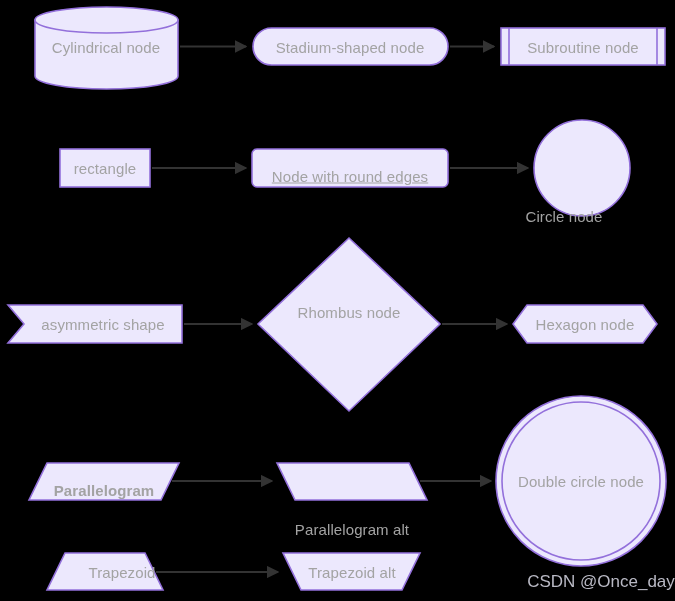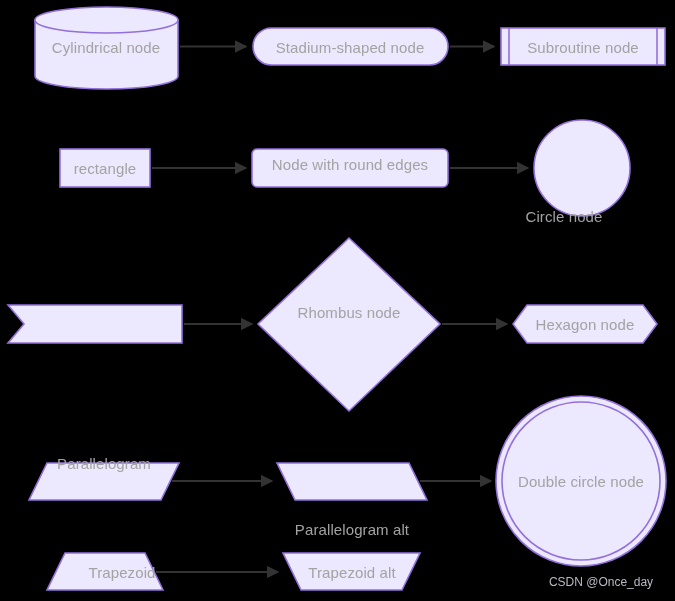--- a/index.html
+++ b/index.html
@@ -35,21 +35,21 @@
     line-height: 1;
     white-space: nowrap;
     font-family: "Liberation Sans", "DejaVu Sans", sans-serif;
     transform: translate(-50%, -50%);
     pointer-events: none;
     letter-spacing: 0.1px;
   }
   .watermark {
     position: absolute;
     color: #b9b9c4;
-    font-size: 12px;
+    font-size: 17px;
     white-space: nowrap;
     font-family: "Liberation Sans", "DejaVu Sans", sans-serif;
     transform: translate(-50%, -50%);
     text-align: center;
   }
 </style>
 </head>
 <body>
 
 <div id="diagram">
@@ -137,30 +137,31 @@
   </svg>
 
   <div class="node-label" style="left:106px; top:47px;">Cylindrical node</div>
 
   <div class="node-label" style="left:583px; top:47px;">Subroutine node</div>
 
   <div class="node-label" style="left:350px; top:47px;">Stadium-shaped node</div>
 
   <div class="node-label" style="left:105px; top:168px;">rectangle</div>
 
-  <div class="node-label" style="left:350px; top:164px;">Node with round edges</div>
+  <div class="node-label" style="left:350px; top:176px;text-decoration:underline;">Node with round edges</div>
 
   <div class="node-label" style="left:564px; top:168px;margin-top:48px;">Circle node</div>
 
+  <div class="node-label" style="left:103px; top:324px;">asymmetric shape</div>
 
   <div class="node-label" style="left:349px; top:312px;">Rhombus node</div>
 
   <div class="node-label" style="left:585px; top:324px;">Hexagon node</div>
 
-  <div class="node-label" style="left:104px; top:463px;">Parallelogram</div>
+  <div class="node-label" style="left:104px; top:490px;font-weight:bold;">Parallelogram</div>
 
   <div class="node-label" style="left:352px; top:481px;margin-top:48px;">Parallelogram alt</div>
 
   <div class="node-label" style="left:581px; top:481px;">Double circle node</div>
 
   <div class="node-label" style="left:122px; top:572px;">Trapezoid</div>
 
   <div class="node-label" style="left:352px; top:572px;">Trapezoid alt</div>
 
   <div class="watermark" style="left:601px; top:582px;">CSDN @Once_day</div>

